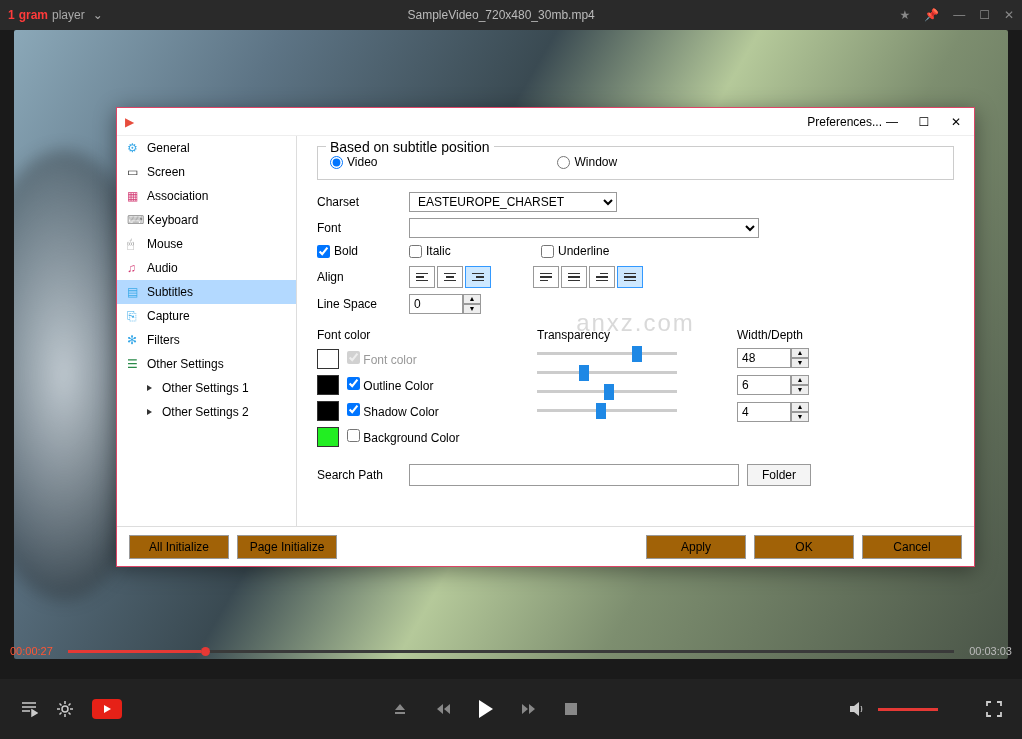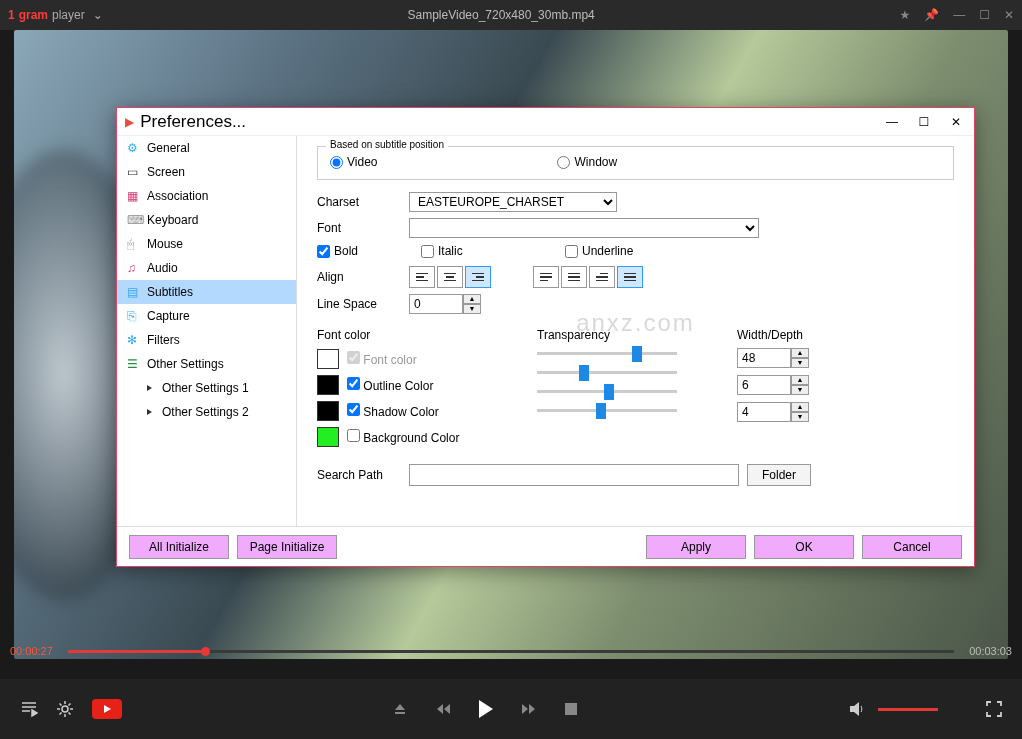--- a/index.html
+++ b/index.html
@@ -37,46 +37,46 @@
 .ctrl-icon { color: #ccc; cursor: pointer; display: flex; align-items: center; justify-content: center; }
 .yt-btn { width: 30px; height: 20px; background: #e62117; border-radius: 4px; display: flex; align-items: center; justify-content: center; }
 .yt-tri { width: 0; height: 0; border-left: 7px solid white; border-top: 4px solid transparent; border-bottom: 4px solid transparent; }
 .play-tri { width: 0; height: 0; border-left: 14px solid white; border-top: 9px solid transparent; border-bottom: 9px solid transparent; }
 .vol-bar { width: 60px; height: 3px; background: #e53935; }
 
 
 .prefs { position: absolute; left: 116px; top: 107px; width: 859px; height: 460px; background: white; border: 1px solid #d46; display: flex; flex-direction: column; box-shadow: 0 4px 20px rgba(0,0,0,0.4); }
 .prefs-title { height: 28px; background: white; display: flex; align-items: center; padding: 0 8px; border-bottom: 1px solid #eee; }
 .prefs-title .picon { color: #e74c3c; margin-right: 6px; }
-.prefs-title-txt { flex: 1; font-size: 17px; }
+.prefs-title-txt { flex: 1; font-size: 12px; text-align: right; }
 .prefs-winbtns { display: flex; gap: 12px; }
 .prefs-winbtns span { width: 20px; text-align: center; cursor: pointer; }
 
 .prefs-body { flex: 1; display: flex; overflow: hidden; }
 .sidebar { width: 180px; border-right: 1px solid #ddd; background: #fff; overflow-y: auto; }
 .side-item { padding: 5px 10px; display: flex; align-items: center; gap: 6px; cursor: pointer; }
 .side-item.active { background: #b3d9ff; }
 .side-icon { width: 14px; height: 14px; display: inline-block; }
 .side-sub { padding-left: 30px; }
 .tri-r { display: inline-block; width: 0; height: 0; border-left: 5px solid #333; border-top: 3px solid transparent; border-bottom: 3px solid transparent; margin-right: 4px; }
 
 .content { flex: 1; padding: 10px 20px; position: relative; }
 .fieldset { border: 1px solid #ccc; padding: 8px 12px 10px; margin-bottom: 12px; position: relative; }
-.fieldset-lg { position: absolute; top: -8px; left: 8px; background: white; padding: 0 4px; font-size: 10px; }
+.fieldset-lg { position: absolute; top: -8px; left: 8px; background: white; padding: 0 4px; font-size: 14px; }
 .radio-row { display: flex; gap: 180px; align-items: center; }
 .radio-row label { display: flex; align-items: center; gap: 4px; }
 input[type=radio] { width: 13px; height: 13px; }
 
 .form-row { display: flex; align-items: center; margin-bottom: 6px; }
 .form-label { width: 92px; }
 .sel { border: 1px solid #999; height: 20px; padding: 0 4px; background: white; }
 .sel.w1 { width: 208px; }
 .sel.w2 { width: 350px; }
 
-.chk-row { display: flex; gap: 12px; }
+.chk-row { display: flex; gap: 0; }
 .chk-row label { display: flex; align-items: center; gap: 4px; width: 132px; }
 input[type=checkbox] { width: 13px; height: 13px; }
 
 .align-btns { display: flex; }
 .align-btn { width: 26px; height: 22px; border: 1px solid #999; margin-right: 2px; display: flex; align-items: center; justify-content: center; cursor: pointer; background: white; }
 .align-btn.active { background: #cde8ff; border-color: #3399ff; }
 .align-gap { width: 40px; }
 .align-lines { display: flex; flex-direction: column; gap: 2px; }
 .al { height: 1.5px; background: #333; }
 
@@ -95,21 +95,21 @@
 .sl-thumb { position: absolute; top: -6px; width: 10px; height: 16px; background: #1e88e5; }
 .wd-col { width: 120px; }
 .wd-row { margin-bottom: 7px; }
 
 .search-row { display: flex; align-items: center; gap: 8px; margin-top: 12px; }
 .search-row input[type=text] { flex: 0 0 330px; height: 22px; border: 1px solid #999; padding: 0 4px; }
 .btn { height: 22px; border: 1px solid #999; background: #f4f4f4; padding: 0 14px; cursor: pointer; }
 
 .prefs-footer { height: 40px; border-top: 1px solid #ddd; display: flex; align-items: center; padding: 0 12px; gap: 8px; }
 .footer-spacer { flex: 1; }
-.footer-btn { width: 100px; height: 24px; border: 1px solid #999; background: #f0abfc; cursor: pointer; }
+.footer-btn { width: 100px; height: 24px; border: 1px solid #999; background: #a16207; cursor: pointer; }
 
 
 .watermark { position: absolute; left: 50%; top: 48%; transform: translate(-50%,-50%); color: rgba(180,180,180,0.5); text-align: center; pointer-events: none; }
 .watermark .wm1 { font-size: 42px; letter-spacing: 4px; }
 .watermark .wm2 { font-size: 24px; letter-spacing: 2px; }
 </style>
 </head>
 <body>
 
 <div class="topbar">

